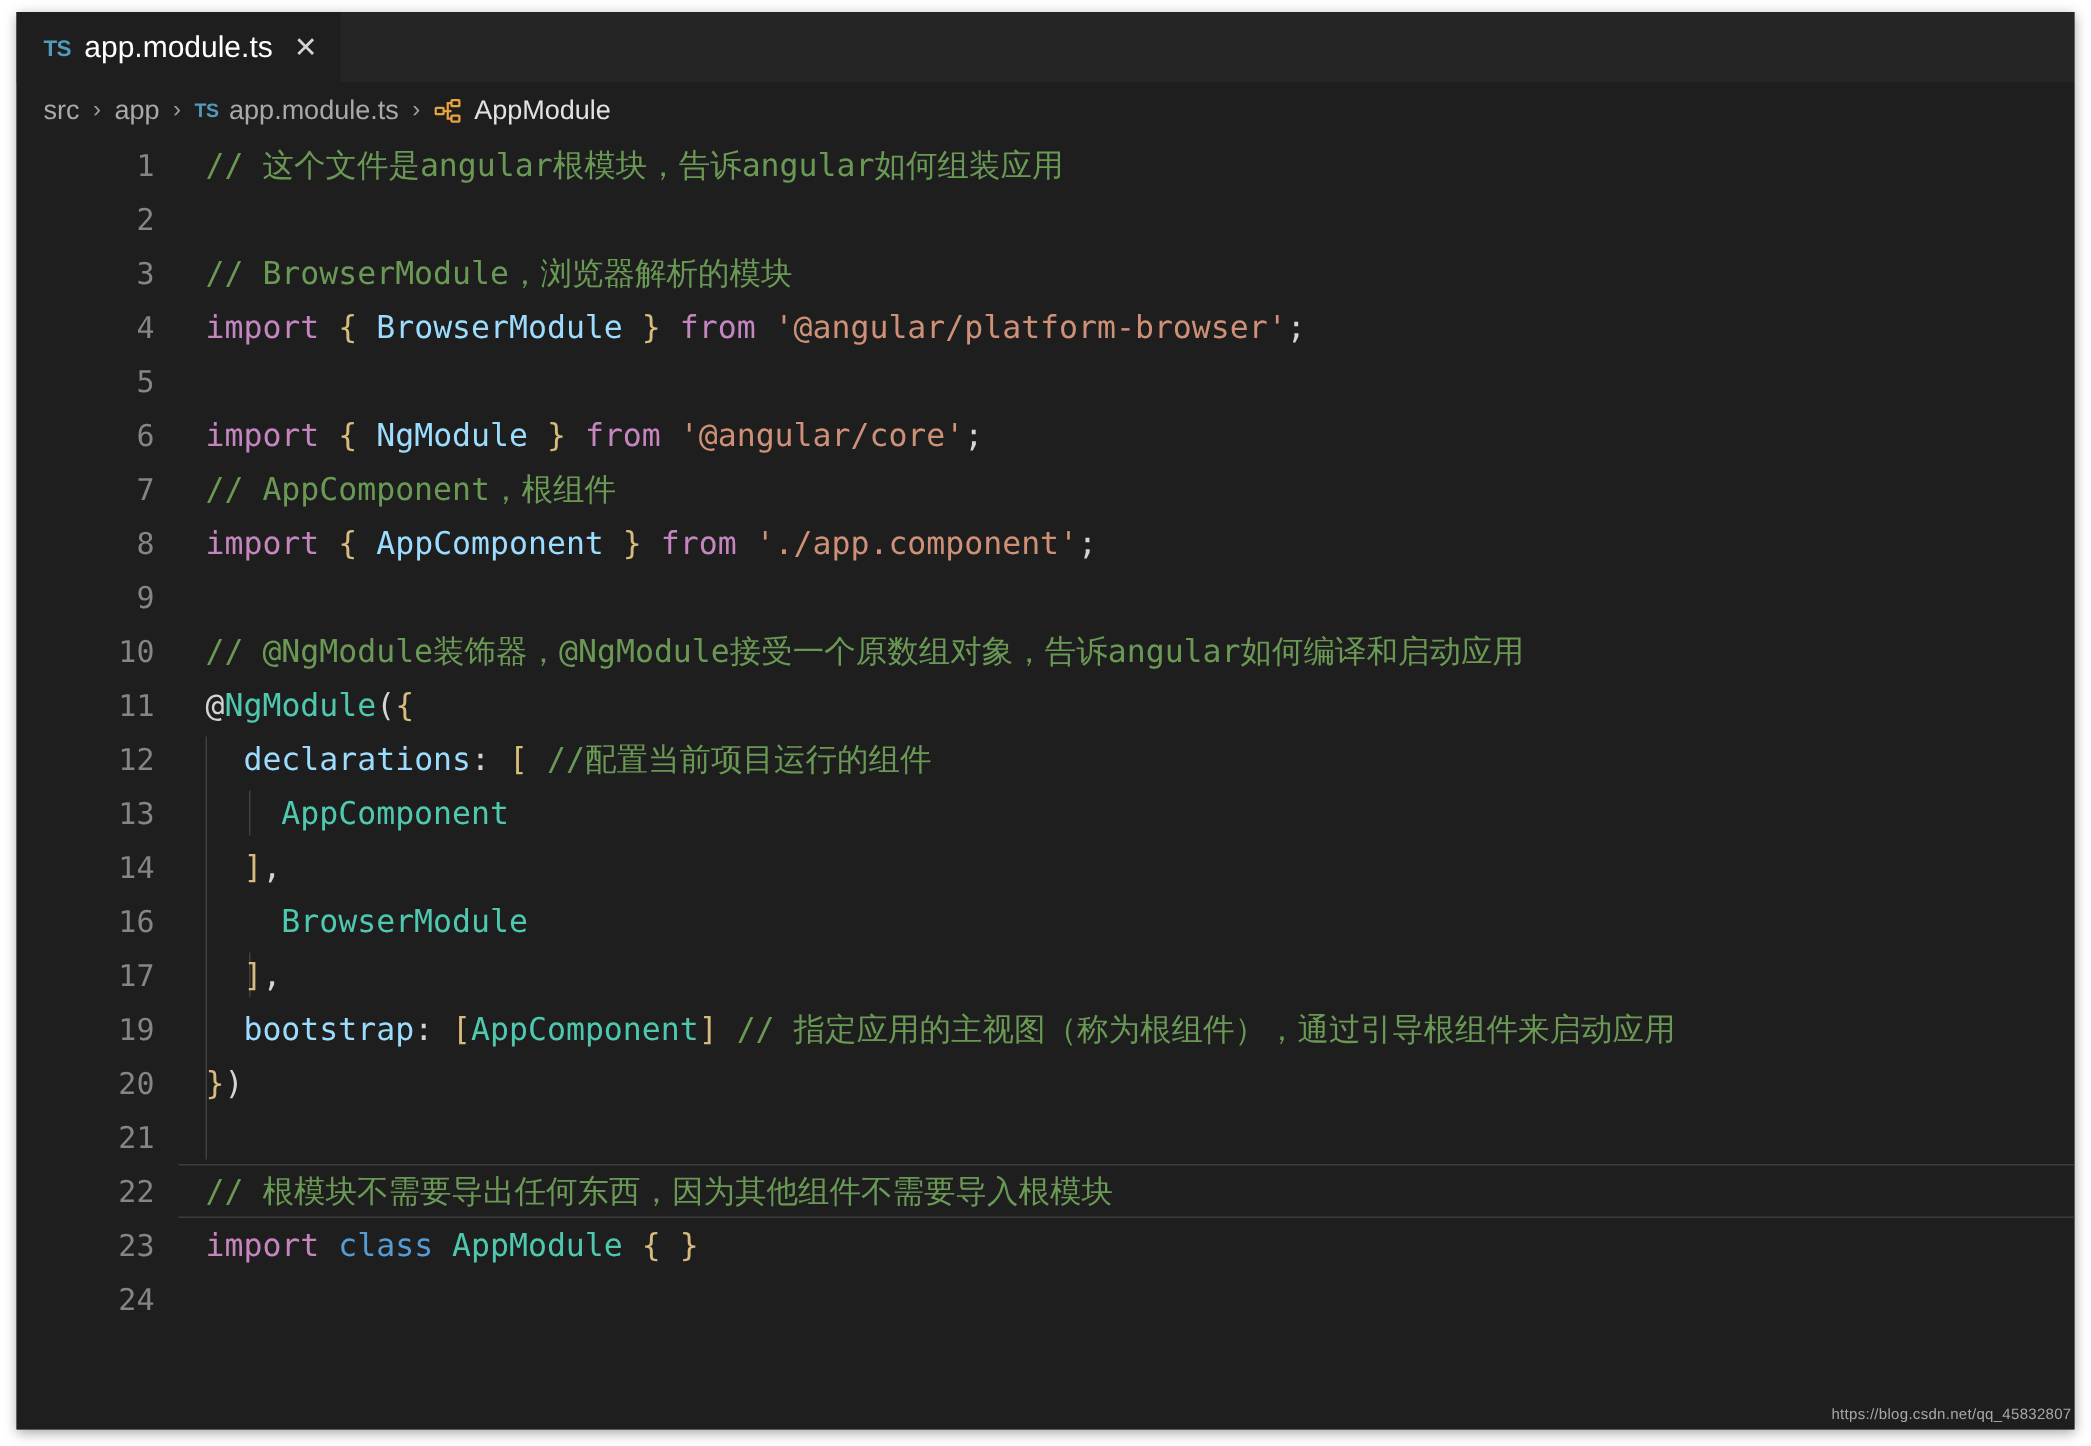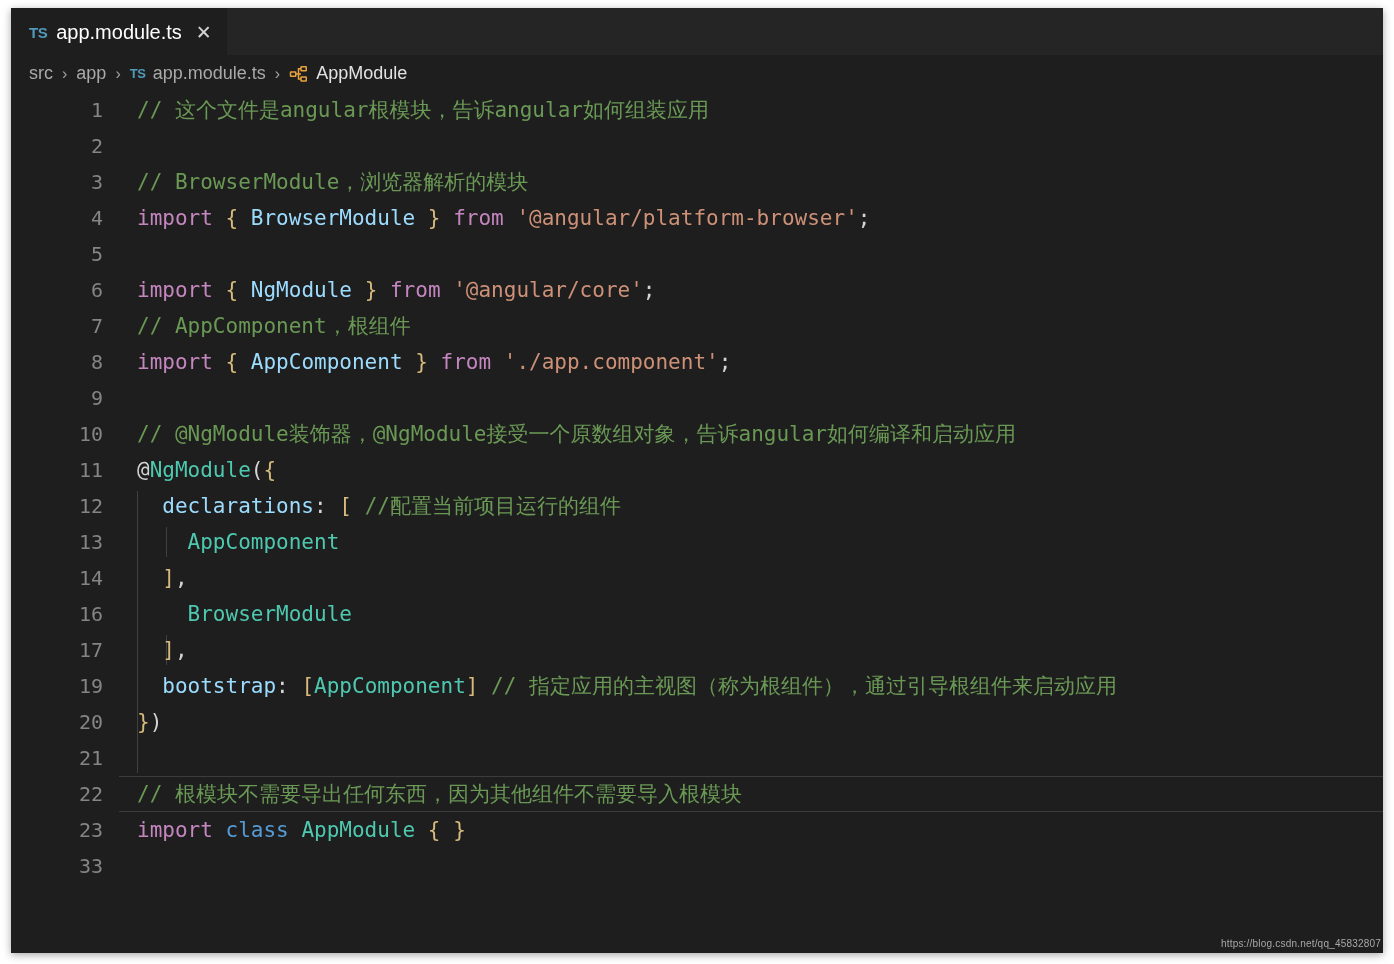--- a/index.html
+++ b/index.html
@@ -245,21 +245,21 @@
         <div class="line"><span class="ln">12</span><span class="code-text"><span class="t-punct">  </span><span class="t-var">declarations</span><span class="t-punct">:</span><span class="t-punct"> </span><span class="t-bracket">[</span><span class="t-punct"> </span><span class="t-comment">//配置当前项目运行的组件</span></span></div>
         <div class="line"><span class="ln">13</span><span class="code-text"><span class="t-punct">    </span><span class="t-type">AppComponent</span></span></div>
         <div class="line"><span class="ln">14</span><span class="code-text"><span class="t-punct">  </span><span class="t-bracket">]</span><span class="t-punct">,</span></span></div>
         <div class="line"><span class="ln">16</span><span class="code-text"><span class="t-punct">    </span><span class="t-type">BrowserModule</span></span></div>
         <div class="line"><span class="ln">17</span><span class="code-text"><span class="t-punct">  </span><span class="t-bracket">]</span><span class="t-punct">,</span></span></div>
         <div class="line"><span class="ln">19</span><span class="code-text"><span class="t-punct">  </span><span class="t-var">bootstrap</span><span class="t-punct">:</span><span class="t-punct"> </span><span class="t-bracket">[</span><span class="t-type">AppComponent</span><span class="t-bracket">]</span><span class="t-punct"> </span><span class="t-comment">// 指定应用的主视图（称为根组件），通过引导根组件来启动应用</span></span></div>
         <div class="line"><span class="ln">20</span><span class="code-text"><span class="t-brace">}</span><span class="t-punct">)</span></span></div>
         <div class="line"><span class="ln">21</span><span class="code-text"></span></div>
         <div class="line current"><span class="ln">22</span><span class="code-text"><span class="t-comment">// 根模块不需要导出任何东西，因为其他组件不需要导入根模块</span></span></div>
         <div class="line"><span class="ln">23</span><span class="code-text"><span class="t-keyword">import</span><span class="t-punct"> </span><span class="t-ctrl">class</span><span class="t-punct"> </span><span class="t-type">AppModule</span><span class="t-punct"> </span><span class="t-brace">{</span><span class="t-punct"> </span><span class="t-brace">}</span></span></div>
-        <div class="line"><span class="ln">33</span><span class="code-text"></span></div>
+        <div class="line"><span class="ln">24</span><span class="code-text"></span></div>
         <div class="guide" style="top: 399px; height: 282px; left: 126px;"></div>
         <div class="guide" style="top: 435px; height: 30px; left: 155px;"></div>
         <div class="guide" style="top: 543px; height: 30px; left: 155px;"></div>
       </div>
 
     <div class="watermark">https://blog.csdn.net/qq_45832807</div>
   </div>
 </div>
 
 </body></html>

